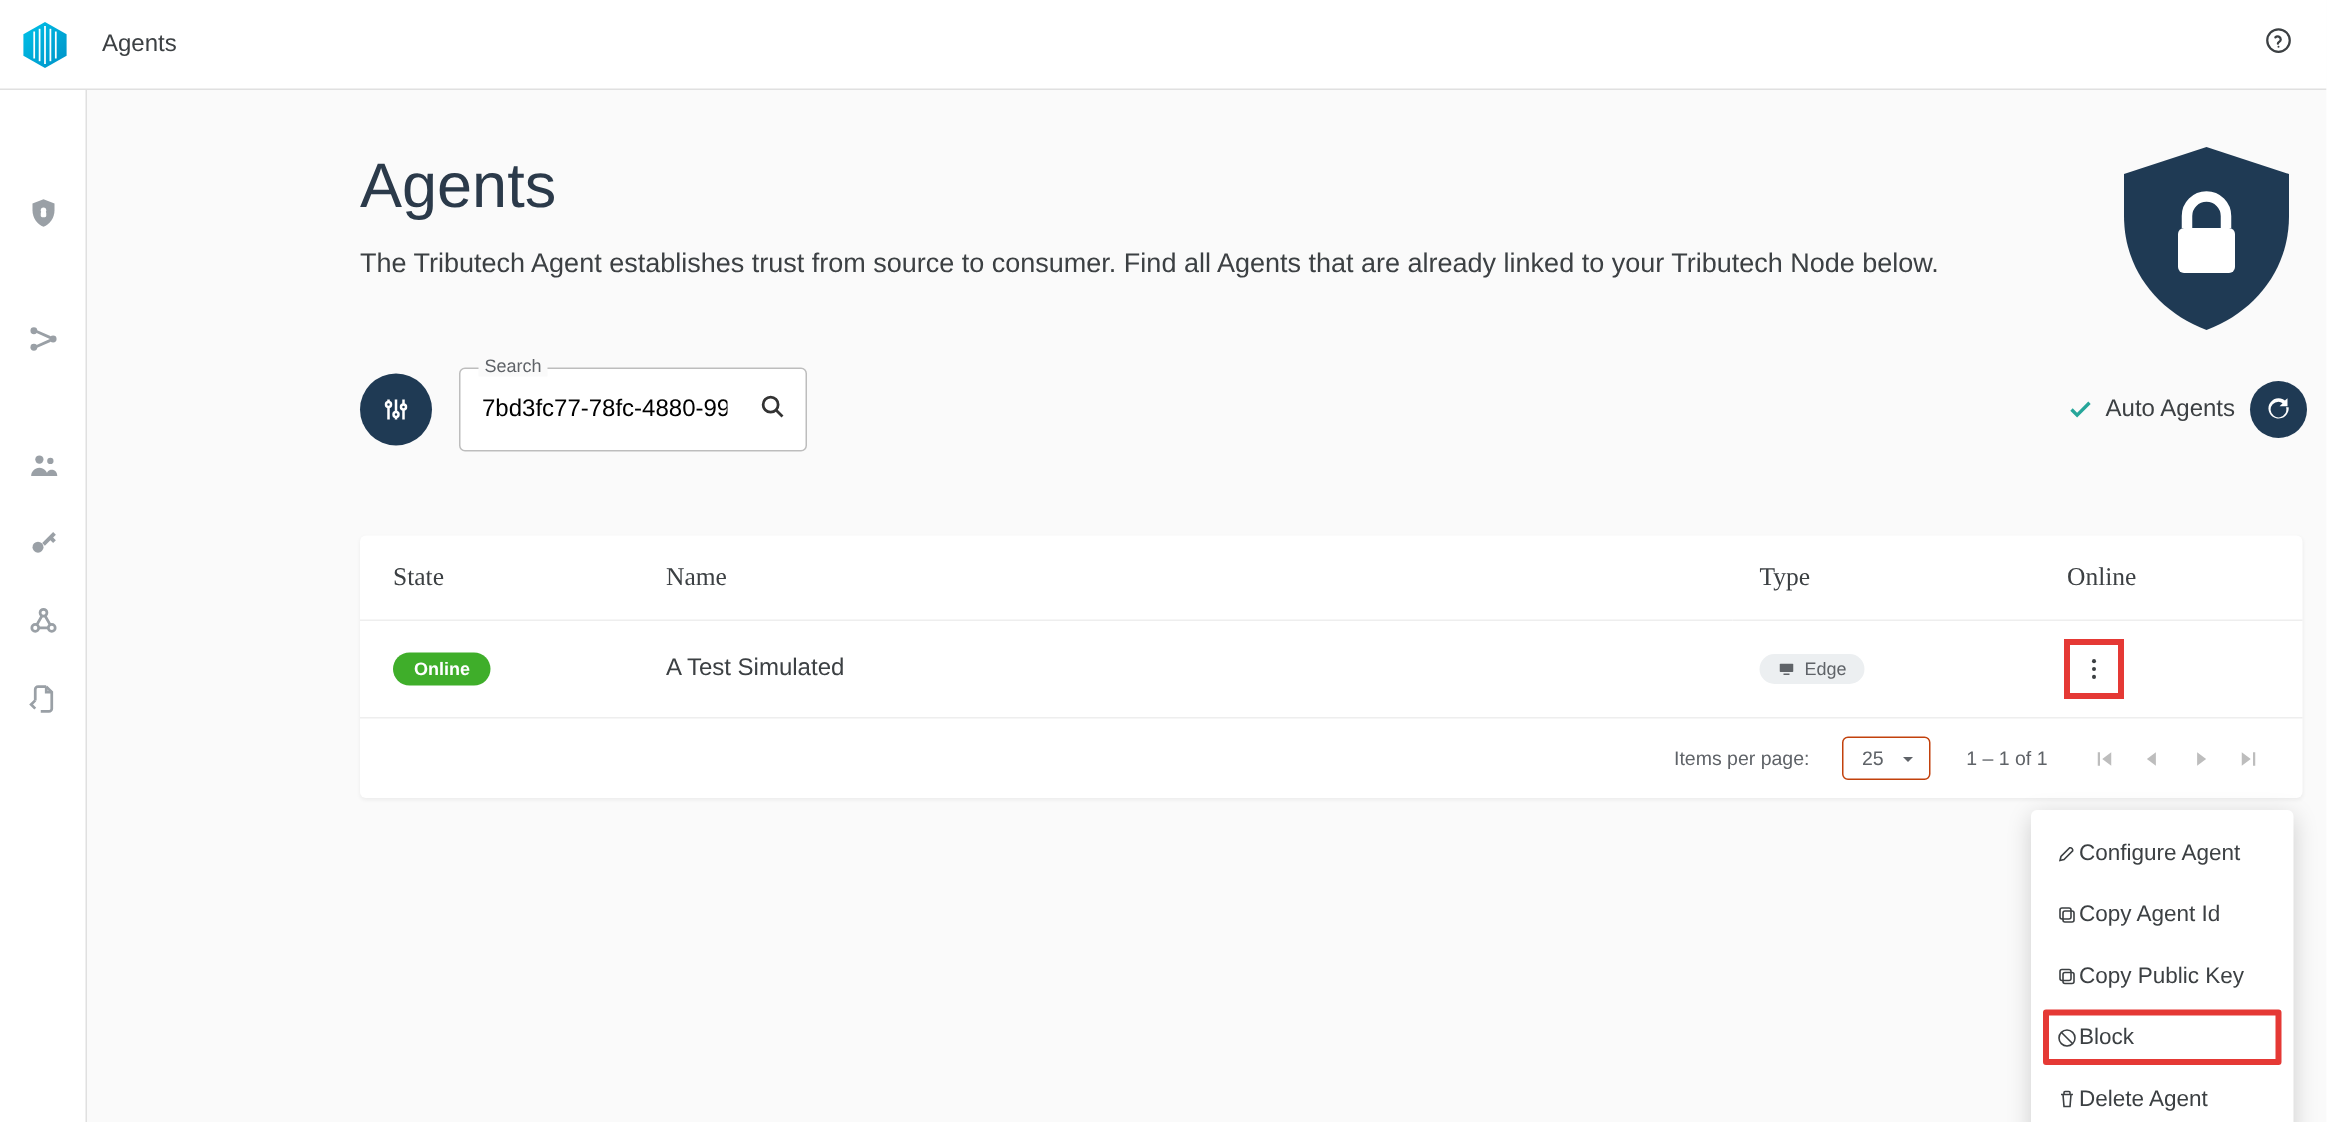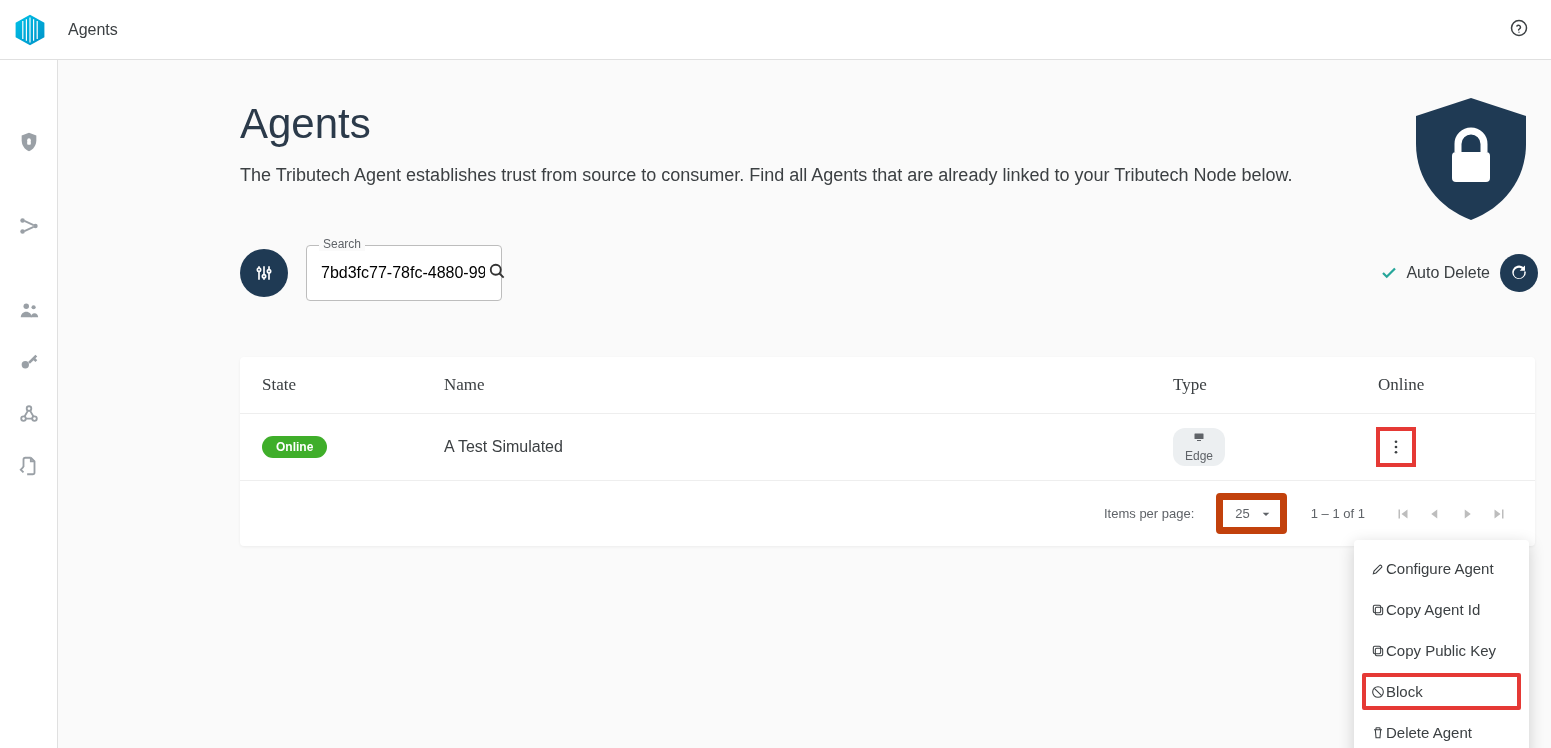--- a/index.html
+++ b/index.html
@@ -40,49 +40,49 @@
   .page-title { font-size:42px; font-weight:500; margin:0 0 14px 0; color:#2b3a4a; }
   .page-sub { font-size:18px; color:#3c4043; line-height:1.5; max-width:1100px; }
 
   .shield { position:absolute; top:-6px; right:14px; width:130px; height:130px; }
   .shield svg { width:130px; height:130px; }
 
   
   .search-row { display:flex; align-items:center; margin-top:56px; max-width:1298px; }
   .filter-btn { width:48px; height:48px; border-radius:50%; background: var(--navy-dark); display:flex; align-items:center; justify-content:center; cursor:pointer; }
   .filter-btn svg { width:20px; height:20px; stroke:#fff; }
-  .search-wrap { position:relative; margin-left:18px; width:196px; height:56px; border:1px solid #bdbdbd; border-radius:4px; display:flex; align-items:center; padding:0 12px; background:#fff; }
+  .search-wrap { position:relative; margin-left:18px; width:232px; height:56px; border:1px solid #bdbdbd; border-radius:4px; display:flex; align-items:center; padding:0 12px; background:#fff; }
   .search-wrap .float-label { position:absolute; top:-9px; left:12px; background:var(--bg); padding:0 4px; font-size:12px; color:#5f6368; }
   .search-wrap input { border:none; outline:none; background:transparent; font-size:16px; width: 168px; color:#000000; }
   .search-wrap .mag { margin-left:auto; color:#333; }
   .search-spacer { flex:1; }
   .auto-refresh { display:flex; align-items:center; gap:8px; font-size:16px; color:#3c4043; cursor:pointer; }
   .auto-refresh .check { color:#26a69a; width:18px; height:18px; }
   .refresh-btn { width:38px; height:38px; border-radius:50%; background: var(--navy-dark); display:flex; align-items:center; justify-content:center; margin-left:10px; cursor:pointer; }
   .refresh-btn svg { width:18px; height:18px; fill:#fff; }
 
   
   .card { margin-top:56px; width:1295px; background:#fff; border-radius:4px; box-shadow: 0 1px 3px rgba(0,0,0,0.06); }
   table { width:100%; border-collapse:collapse; }
   thead th { text-align:left; font-weight:500; font-size:17px; color:#3c4043; padding:18px 18px;font-family:Liberation Serif, serif; }
   thead th:first-child { padding-left:22px; }
   tbody td { padding:14px 18px; font-size:16px; color:#3c4043; border-top:1px solid #eee; }
   tbody td:first-child { padding-left:22px;text-decoration:underline; }
   .badge-state { display:inline-block; padding:4px 14px; border-radius:14px; background:var(--green); color:#fff; font-size:12px; font-weight:600; }
-  .badge-type { display:inline-flex; align-items:center; gap:6px; padding:3px 12px; border-radius:12px; background:#eceff1; color:#5f6368; font-size:12px;flex-direction:column; }
+  .badge-type { display:inline-flex; align-items:center; gap:6px; padding:3px 12px; border-radius:12px; background:#eceff1; color:#5f6368; font-size:12px; }
   .badge-type svg { width:12px; height:12px; fill:#5f6368; }
   .actions-cell { position:relative; }
   .more-btn { width:36px; height:36px; display:flex; align-items:center; justify-content:center; cursor:pointer; position:relative; }
   .more-btn svg { width:18px; height:18px; fill:#3c4043; }
   .highlight-red { outline:4px solid #e53935; outline-offset:-2px; }
 
   
   .tfoot { display:flex; align-items:center; justify-content:flex-end; gap:24px; padding:12px 22px; border-top:1px solid #eee; font-size:13px; color:#5f6368; }
   .ipp { display:flex; align-items:center; gap:22px; }
-  .ipp-select { border:7px solid #c2410c; border-radius:4px; padding:6px 30px 6px 12px; font-size:13px; color:#5f6368; background:#fff; position:relative; display:flex; align-items:center; cursor:pointer; }
+  .ipp-select { border:1px solid #c2410c; border-radius:4px; padding:6px 30px 6px 12px; font-size:13px; color:#5f6368; background:#fff; position:relative; display:flex; align-items:center; cursor:pointer; }
   .ipp-select svg { position:absolute; right:6px; width:16px; height:16px; fill:#5f6368; }
   .pager-nav { display:flex; align-items:center; gap:4px; }
   .pager-nav .pbtn { width:28px; height:28px; display:flex; align-items:center; justify-content:center; cursor:pointer; }
 
   
   .menu { position:absolute; top:480px; right:22px; width:175px; background:#fff; border-radius:4px; box-shadow:0 4px 16px rgba(0,0,0,0.18); padding:8px 0; z-index:50; }
   .menu-item { display:flex; align-items:center; padding:12px 16px; font-size:15px; color:#3c4043; cursor:pointer; }
   .menu-item svg { width:16px; height:16px; stroke:#3c4043; fill:none; stroke-width:1.6; }
   .menu-item.highlight { position:relative; }
   .menu-item.highlight::after { content:''; position:absolute; inset:2px 8px; border:4px solid #e53935; border-radius:2px; pointer-events:none; }
@@ -207,21 +207,21 @@
               <circle cx="10.5" cy="10.5" r="6"></circle>
               <line x1="15" y1="15" x2="20" y2="20"></line>
             </svg>
         </span>
       </div>
       <div class="search-spacer"></div>
       <div class="auto-refresh">
         <svg class="check" viewBox="0 0 24 24" fill="none" stroke="currentColor" stroke-width="3">
             <polyline points="4,12 9,17 20,6"></polyline>
           </svg>
-        <span>Auto Delete</span>
+        <span>Auto Agents</span>
       </div>
       <div class="refresh-btn">
         <svg viewBox="0 0 24 24">
             <path d="M12 5a7 7 0 1 0 6.7 5H21a9 9 0 1 1-3.3-6l2.3-2v7h-7l2.6-2.6A6.96 6.96 0 0 0 12 5z"></path>
           </svg>
       </div>
     </div>
 
     <div class="card">
       <table>

